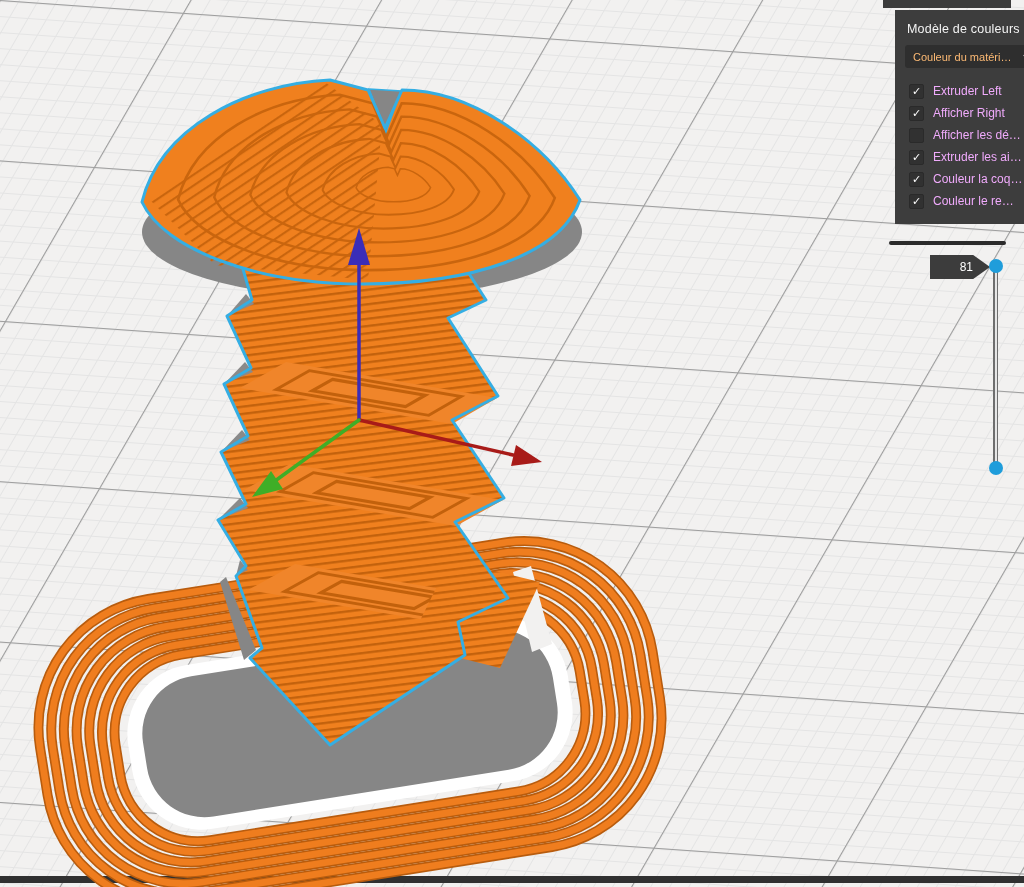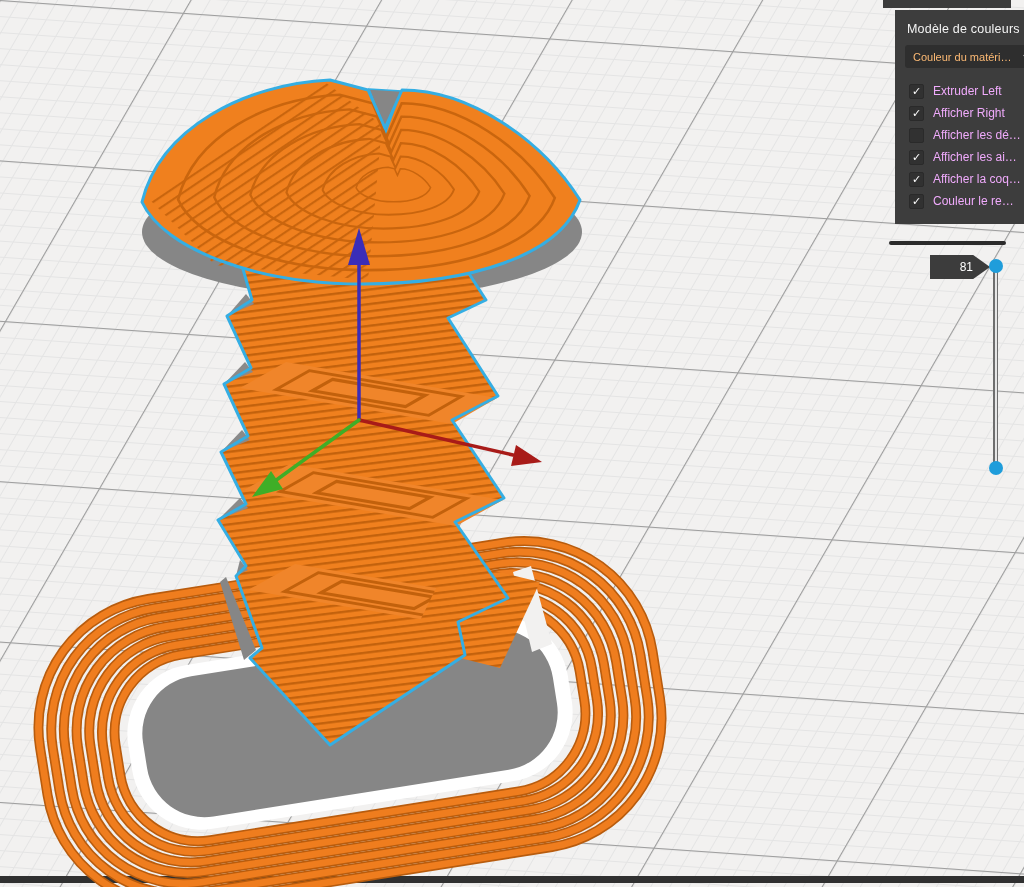--- a/index.html
+++ b/index.html
@@ -261,27 +261,27 @@
         <span class="dot dot-blue"></span>
       </div>
       <div class="row">
         <span class="cb"></span>
         <span class="row-label">Afficher les dé…</span>
       </div>
       <div class="row">
         <span class="cb">
             <span class="tick">✓</span>
           </span>
-        <span class="row-label">Afficher les ai…</span>
-      </div>
-      <div class="row">
-        <span class="cb">
-            <span class="tick">✓</span>
-          </span>
-        <span class="row-label">Afficher la coq…</span>
+        <span class="row-label">Extruder les ai…</span>
+      </div>
+      <div class="row">
+        <span class="cb">
+            <span class="tick">✓</span>
+          </span>
+        <span class="row-label">Couleur la coq…</span>
       </div>
       <div class="row">
         <span class="cb">
             <span class="tick">✓</span>
           </span>
         <span class="row-label">Couleur le re…</span>
       </div>
     </div>
   </div>
 

